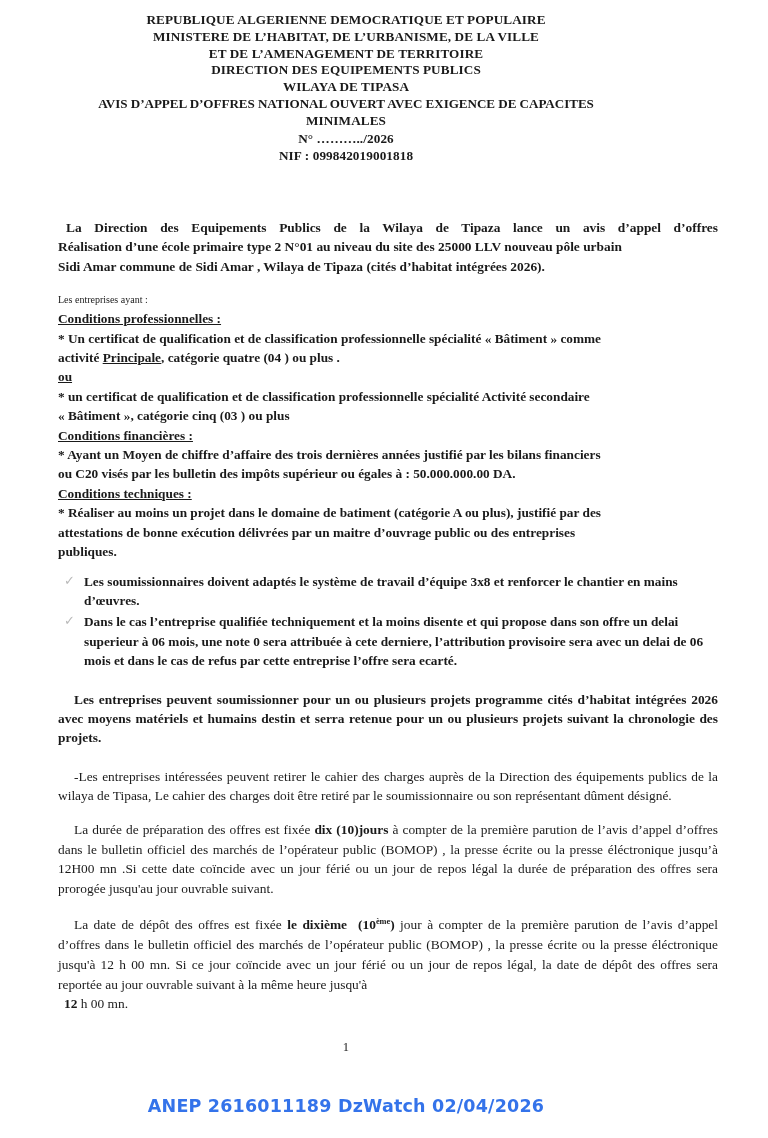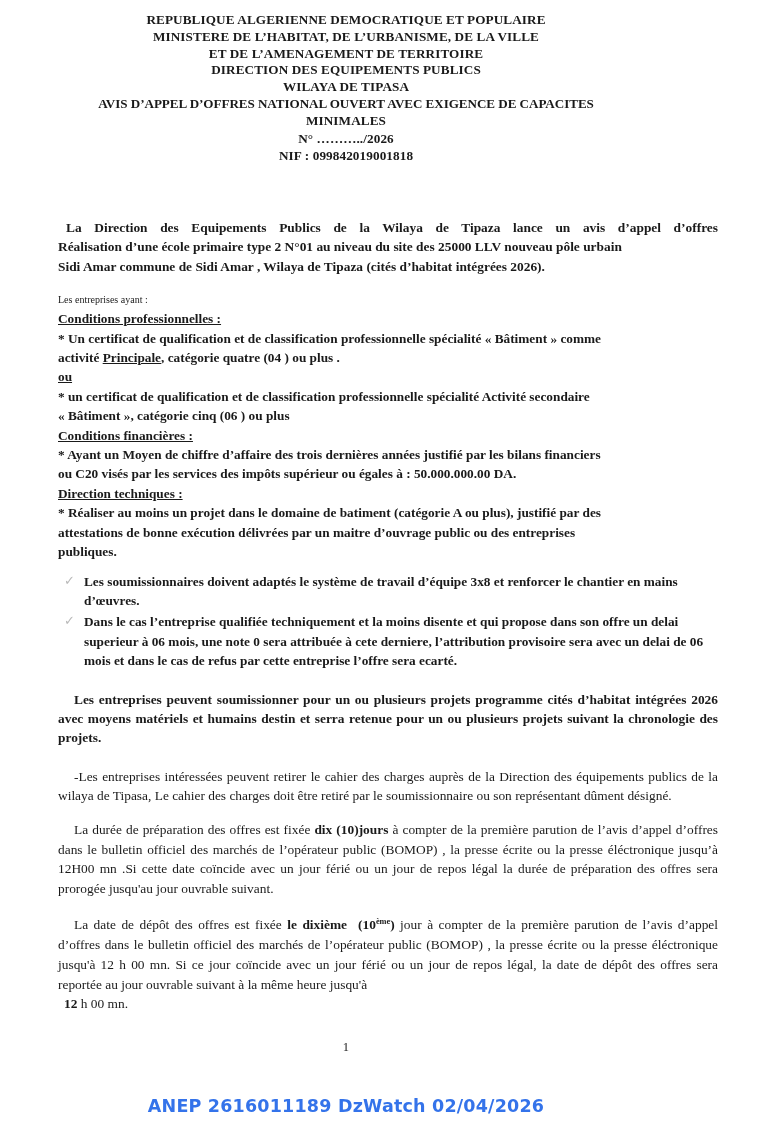--- a/index.html
+++ b/index.html
@@ -192,31 +192,31 @@
     <div class="plain">Les entreprises ayant :</div>
 
     <div>
       <div><span class="cond-head">Conditions professionnelles :</span></div>
       <div class="line-b">* Un certificat de qualification et de classification professionnelle spécialité « Bâtiment » comme</div>
       <div class="line-b">
         <span>activité </span><span class="uline">Principale</span><span>, catégorie quatre (04 ) ou plus  .</span>
       </div>
       <div><span class="cond-head">ou</span></div>
       <div class="line-b">* un certificat de qualification et de classification professionnelle spécialité Activité secondaire</div>
-      <div class="line-b">« Bâtiment », catégorie cinq (06 ) ou plus</div>
+      <div class="line-b">« Bâtiment », catégorie cinq (03 ) ou plus</div>
     </div>
 
     <div>
       <div><span class="cond-head">Conditions financières :</span></div>
       <div class="line-b">*   Ayant un Moyen de chiffre d’affaire des trois dernières années justifié par les bilans financiers</div>
-      <div class="line-b">ou C20   visés  par les services des impôts supérieur ou égales  à :  50.000.000.00 DA.</div>
+      <div class="line-b">ou C20   visés  par les bulletin des impôts supérieur ou égales  à :  50.000.000.00 DA.</div>
     </div>
 
     <div>
-      <div><span class="cond-head">Direction techniques :</span></div>
+      <div><span class="cond-head">Conditions techniques :</span></div>
       <div class="line-b">* Réaliser au moins un  projet dans le domaine de batiment (catégorie  A ou plus), justifié par des</div>
       <div class="line-b">attestations de bonne exécution délivrées par un maitre d’ouvrage public ou des entreprises</div>
       <div class="line-b">publiques.</div>
     </div>
 
     <div class="gap-sm"></div>
 
     <ul class="check-list">
       <li class="check-item">
         <span class="ck">✓</span>

